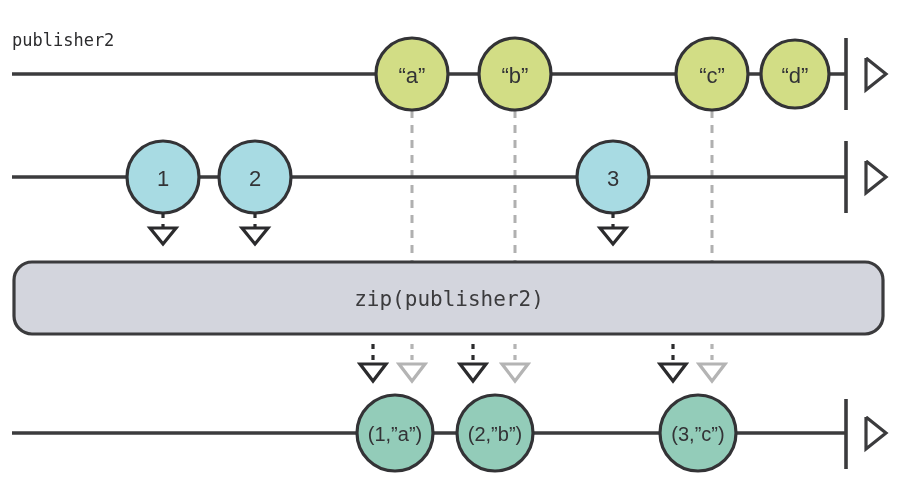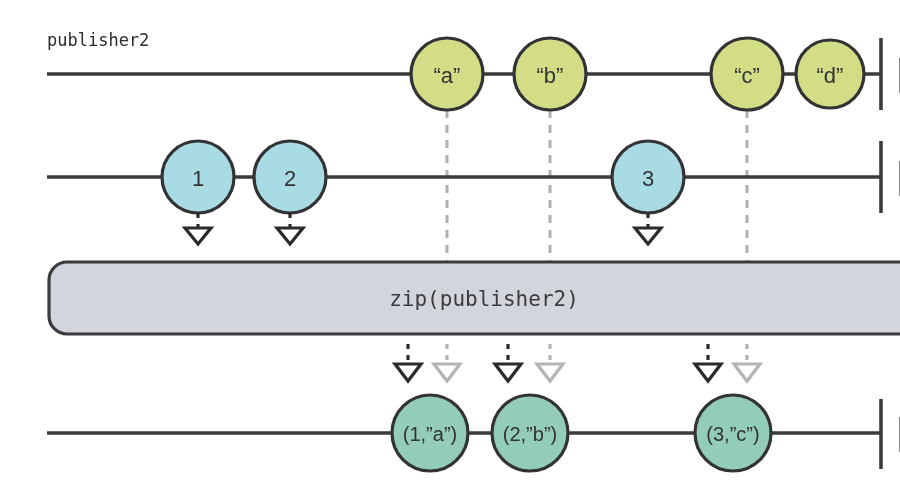--- a/index.html
+++ b/index.html
@@ -11,21 +11,20 @@
   body {
     width: 900px;
     height: 483px;
     font-family: "Liberation Sans", sans-serif;
     overflow: hidden;
   }
   #diagram-root {
     position: relative;
     width: 827px;
     height: 483px;
-    margin-left: 35px;
   }
   svg#marble-svg {
     display: block;
     width: 900px;
     height: 483px;
   }
   .tl-line {
     stroke: #3b3b3d;
     stroke-width: 3.4;
     stroke-linecap: butt;

